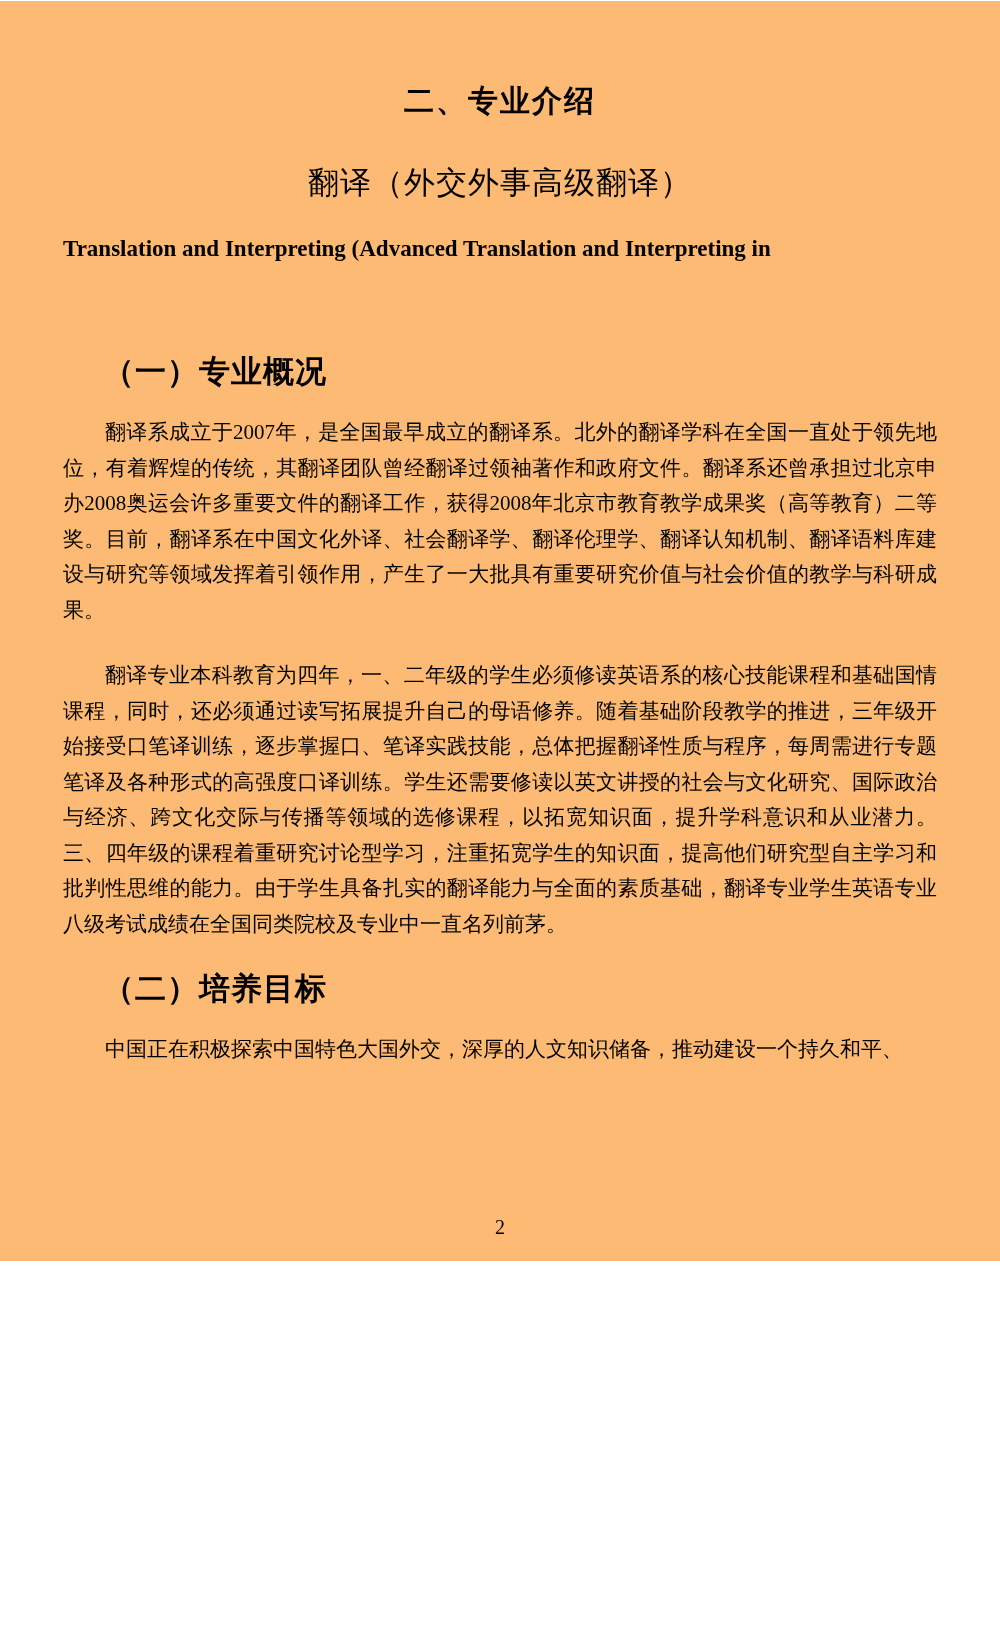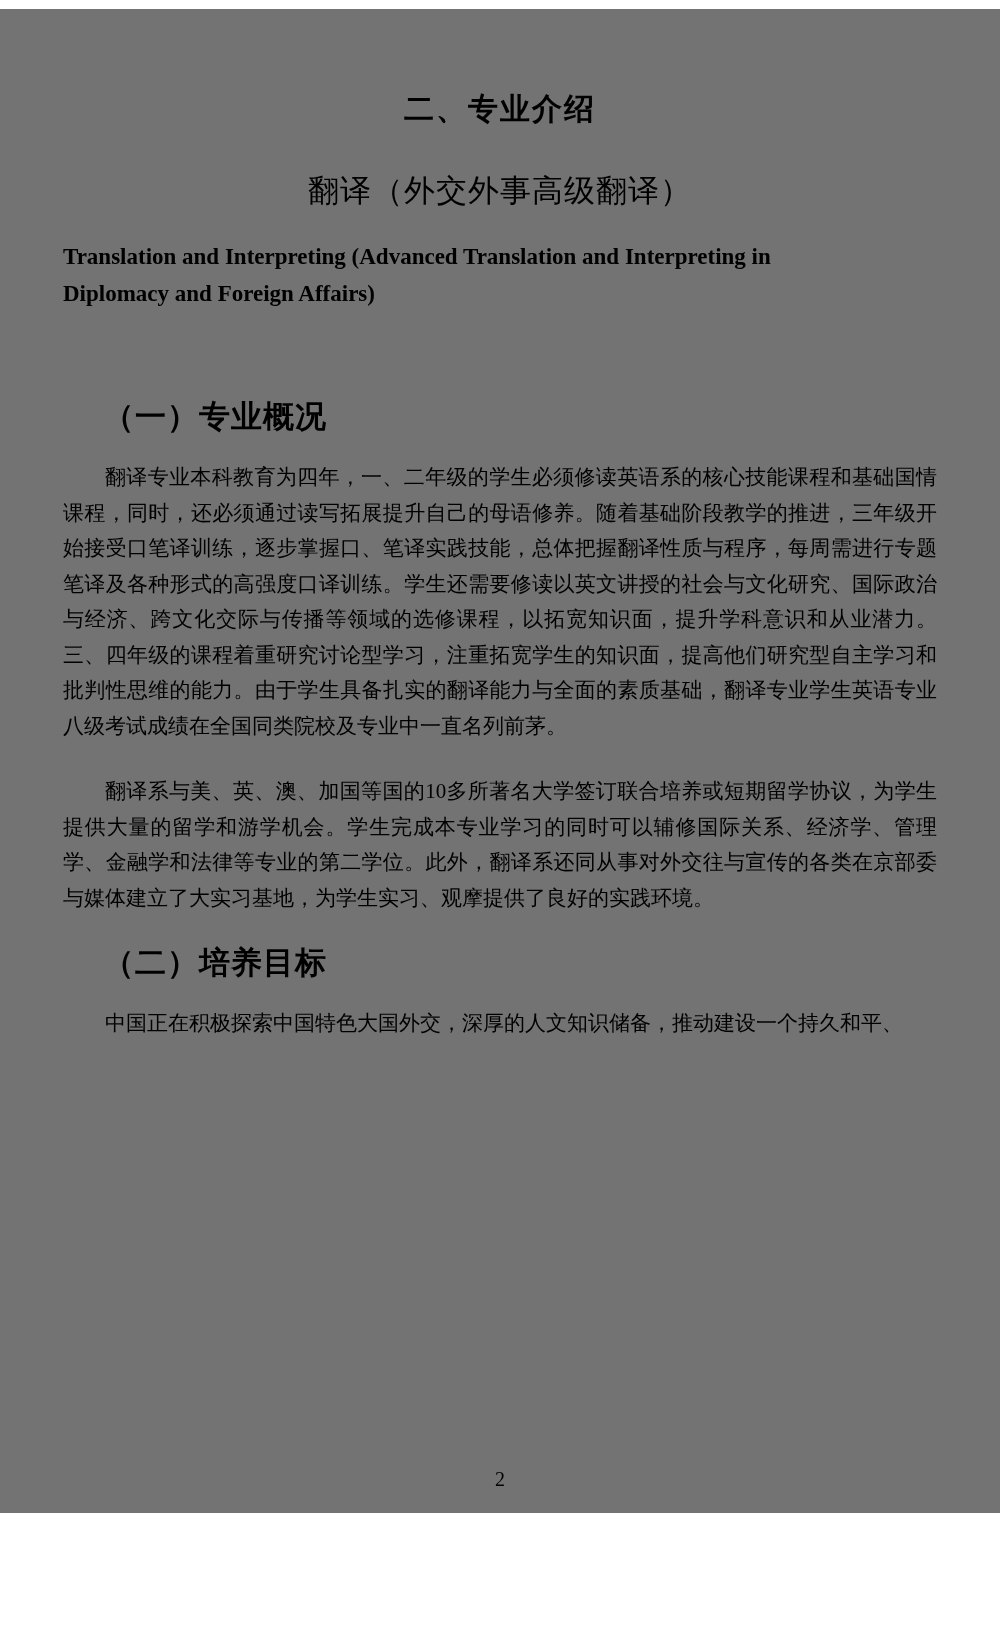--- a/index.html
+++ b/index.html
@@ -3,23 +3,23 @@
 <meta charset="utf-8">
 <style>
   html, body {
     margin: 0;
     padding: 0;
     background: #ffffff;
   }
   .page {
     position: relative;
     width: 1000px;
-    height: 1504px;
-    margin: 9px auto;
-    background: #737373;
+    height: 1260px;
+    margin: 1px auto;
+    background: #fdba74;
     color: #000000;
     font-family: "Liberation Serif", serif;
     overflow: hidden;
   }
   .content {
     padding: 0 63px;
   }
   .doc-title {
     margin: 0;
     padding-top: 80px;
@@ -86,29 +86,28 @@
 
 <div class="page">
   <div class="content">
 
     <h1 class="doc-title">二、专业介绍</h1>
 
     <h2 class="doc-subtitle">翻译（外交外事高级翻译）</h2>
 
     <div class="doc-title-en">
       <div>Translation and Interpreting (Advanced Translation and Interpreting in</div>
-      <div>Diplomacy and Foreign Affairs)</div>
     </div>
 
     <h3 class="section-heading first">（一）专业概况</h3>
 
+    <p class="body-para">翻译系成立于2007年，是全国最早成立的翻译系。北外的翻译学科在全国一直处于领先地位，有着辉煌的传统，其翻译团队曾经翻译过领袖著作和政府文件。翻译系还曾承担过北京申办2008奥运会许多重要文件的翻译工作，获得2008年北京市教育教学成果奖（高等教育）二等奖。目前，翻译系在中国文化外译、社会翻译学、翻译伦理学、翻译认知机制、翻译语料库建设与研究等领域发挥着引领作用，产生了一大批具有重要研究价值与社会价值的教学与科研成果。</p>
 
     <p class="body-para">翻译专业本科教育为四年，一、二年级的学生必须修读英语系的核心技能课程和基础国情课程，同时，还必须通过读写拓展提升自己的母语修养。随着基础阶段教学的推进，三年级开始接受口笔译训练，逐步掌握口、笔译实践技能，总体把握翻译性质与程序，每周需进行专题笔译及各种形式的高强度口译训练。学生还需要修读以英文讲授的社会与文化研究、国际政治与经济、跨文化交际与传播等领域的选修课程，以拓宽知识面，提升学科意识和从业潜力。三、四年级的课程着重研究讨论型学习，注重拓宽学生的知识面，提高他们研究型自主学习和批判性思维的能力。由于学生具备扎实的翻译能力与全面的素质基础，翻译专业学生英语专业八级考试成绩在全国同类院校及专业中一直名列前茅。</p>
 
-    <p class="body-para">翻译系与美、英、澳、加国等国的10多所著名大学签订联合培养或短期留学协议，为学生提供大量的留学和游学机会。学生完成本专业学习的同时可以辅修国际关系、经济学、管理学、金融学和法律等专业的第二学位。此外，翻译系还同从事对外交往与宣传的各类在京部委与媒体建立了大实习基地，为学生实习、观摩提供了良好的实践环境。</p>
 
 
     <h3 class="section-heading second">（二）培养目标</h3>
 
     <p class="body-para">中国正在积极探索中国特色大国外交，深厚的人文知识储备，推动建设一个持久和平、</p>
 
   </div>
 
   <div class="page-number">2</div>
 </div>

